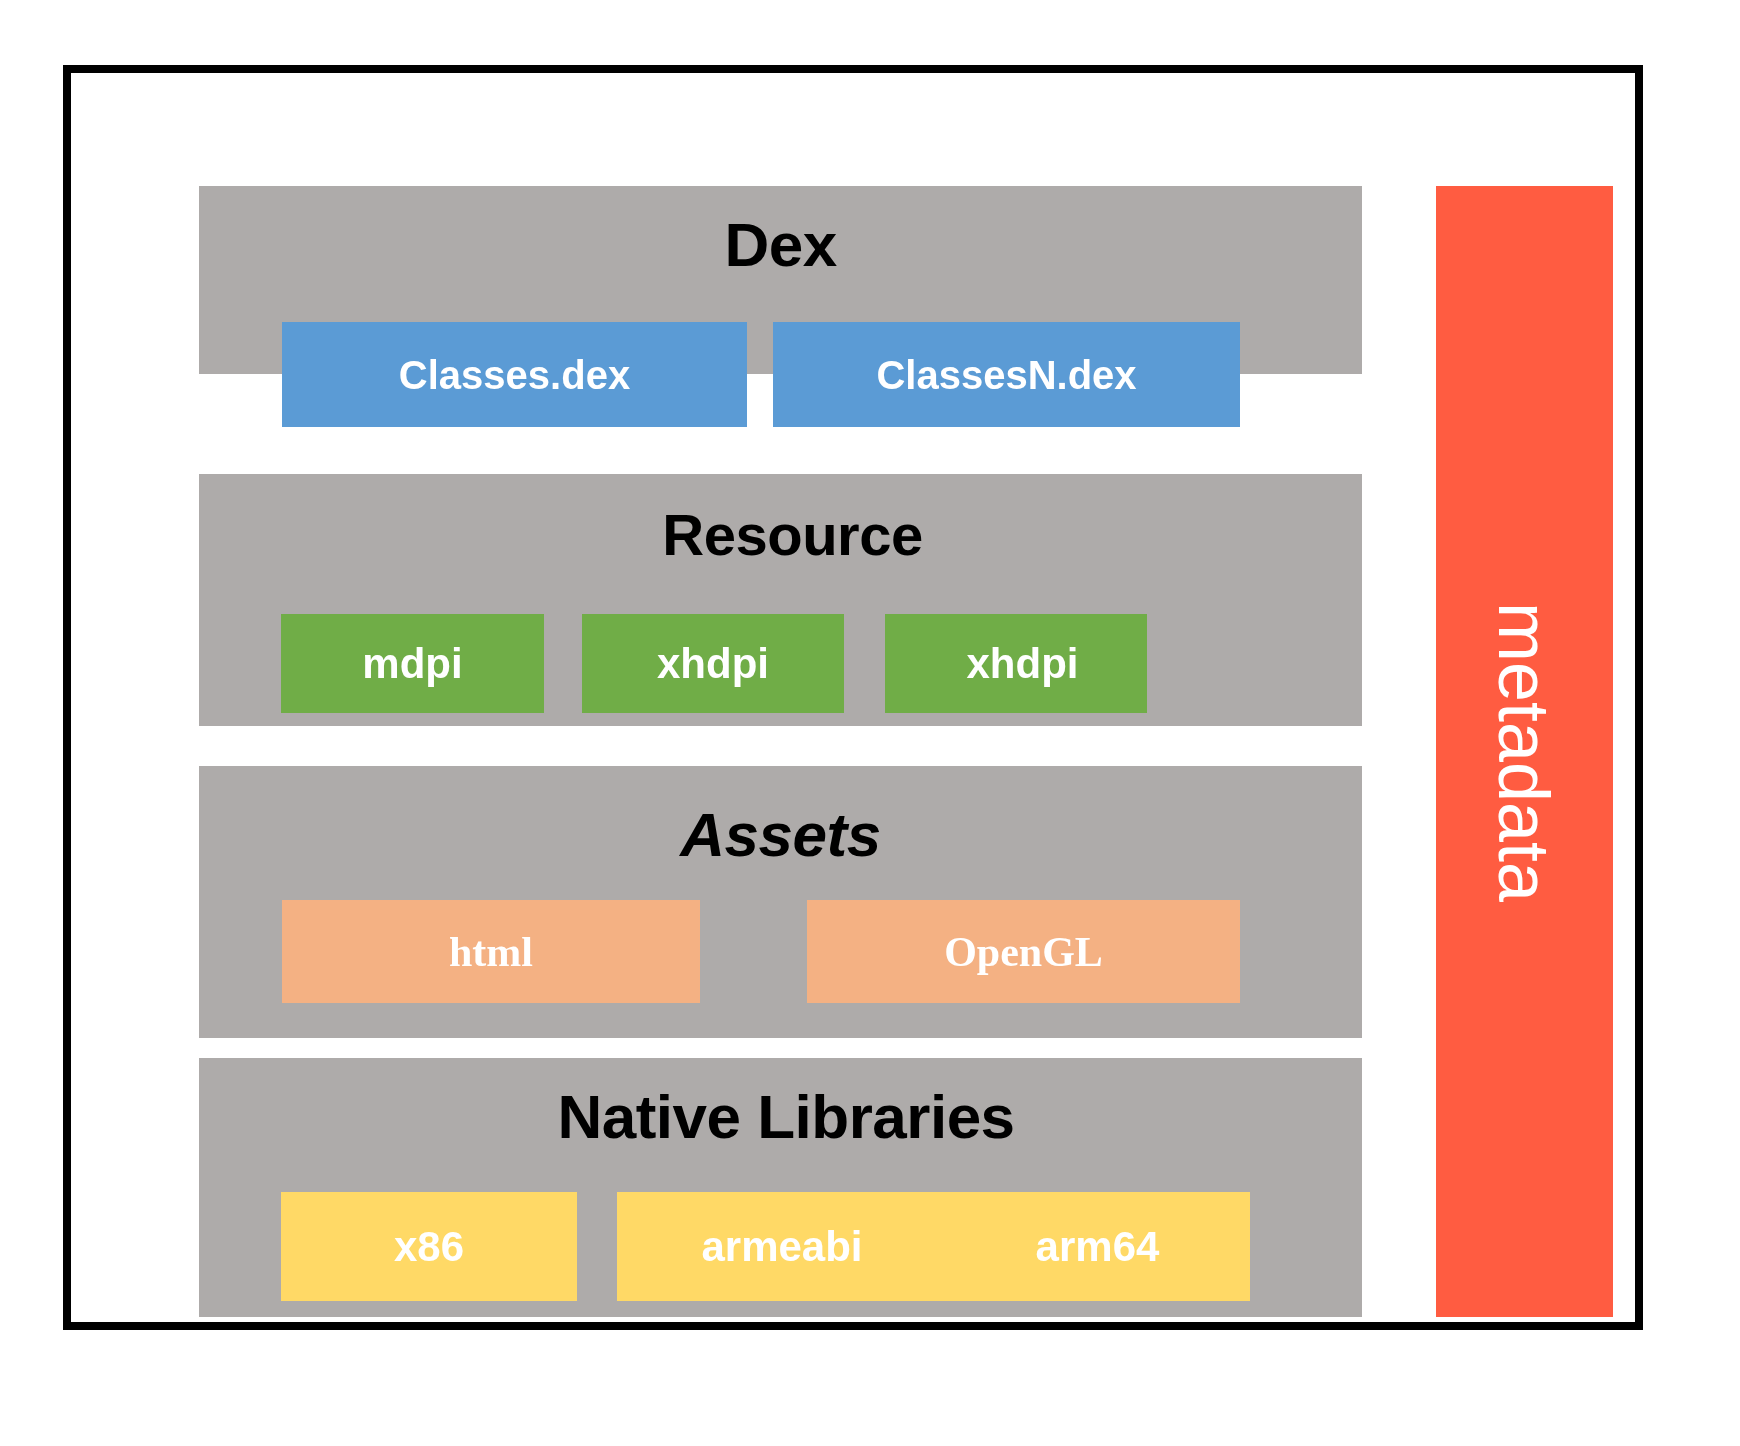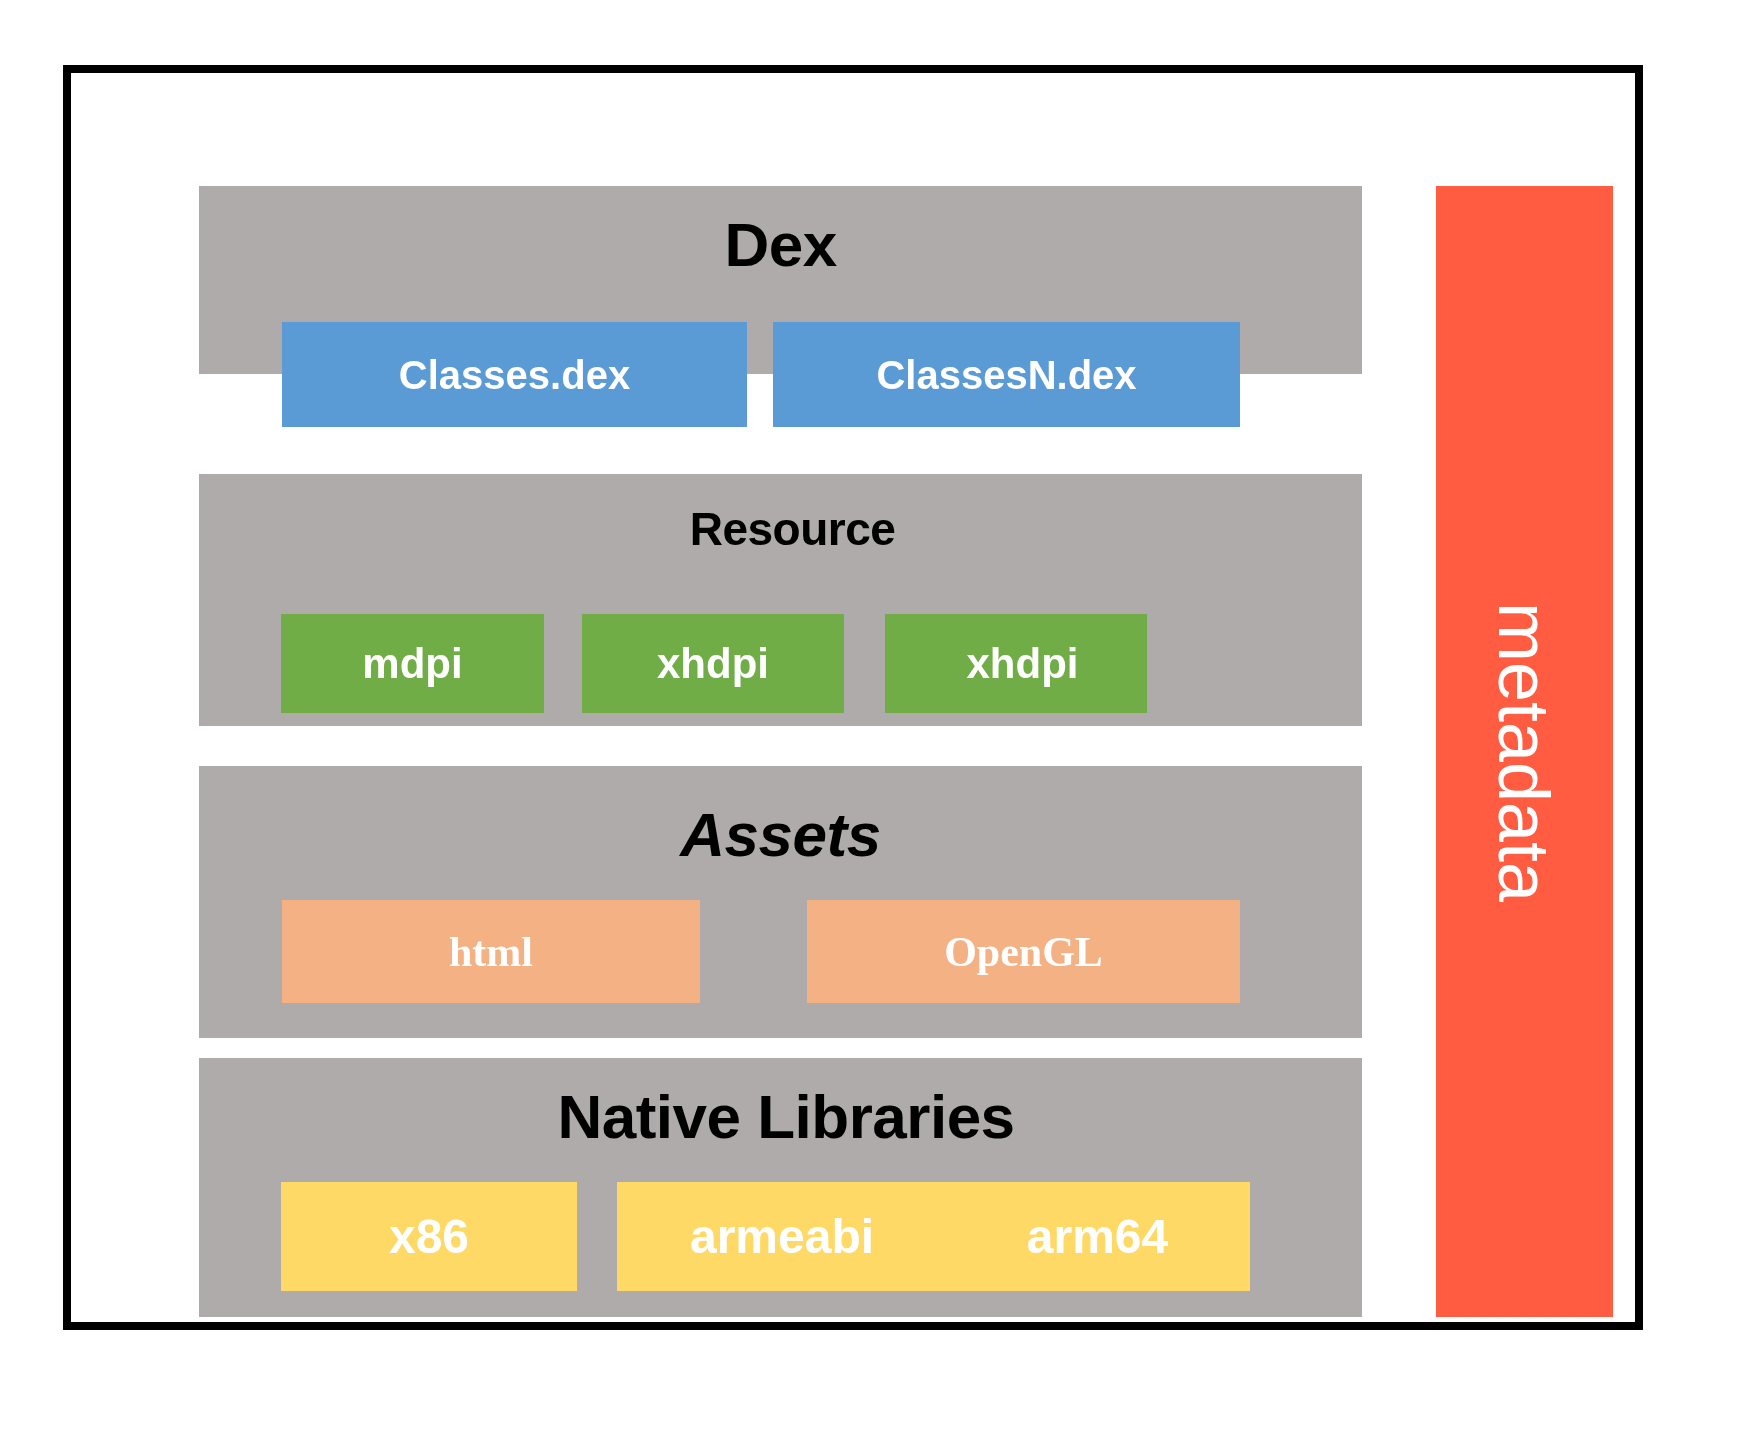--- a/index.html
+++ b/index.html
@@ -78,21 +78,21 @@
   }
 
   
   #section-dex       { top: 0px;    height: 188px; }
   #section-resource  { top: 288px;  height: 252px; }
   #section-assets    { top: 580px;  height: 272px; }
   #section-native    { top: 872px;  height: 259px; }
 
   
   #section-dex .section-title      { top: 28px;  font-size: 62px; }
-  #section-resource .section-title { top: 32px;  font-size: 46px; padding-left: 24px; }
+  #section-resource .section-title { top: 32px;  font-size: 58px; padding-left: 24px; }
   #section-assets .section-title   { top: 38px;  font-size: 62px; font-style: italic; }
   #section-native .section-title   { top: 28px;  font-size: 62px; margin-left: 11px; }
 
   
   #section-dex .chip {
     background: #5b9bd5;
     top: 136px;
     height: 105px;
     font-size: 40px;
   }
@@ -117,23 +117,23 @@
     height: 103px;
     font-size: 42px;
     font-family: Liberation Serif, serif;
   }
   #chip-html    { left: 47px;  width: 418px; }
   #chip-opengl  { left: 572px; width: 433px; }
 
   
   #section-native .chip {
     background: #ffd966;
-    top: 124px;
+    top: 134px;
     height: 109px;
-    font-size: 48px;
+    font-size: 42px;
   }
   #chip-x86     { left: 46px;  width: 296px; }
   #chip-armeabi { left: 382px; width: 330px; }
   #chip-arm64   { left: 710px; width: 305px; }
 
   
   #metadata-bar {
     position: absolute;
     left: 1365px;
     top: 113px;

